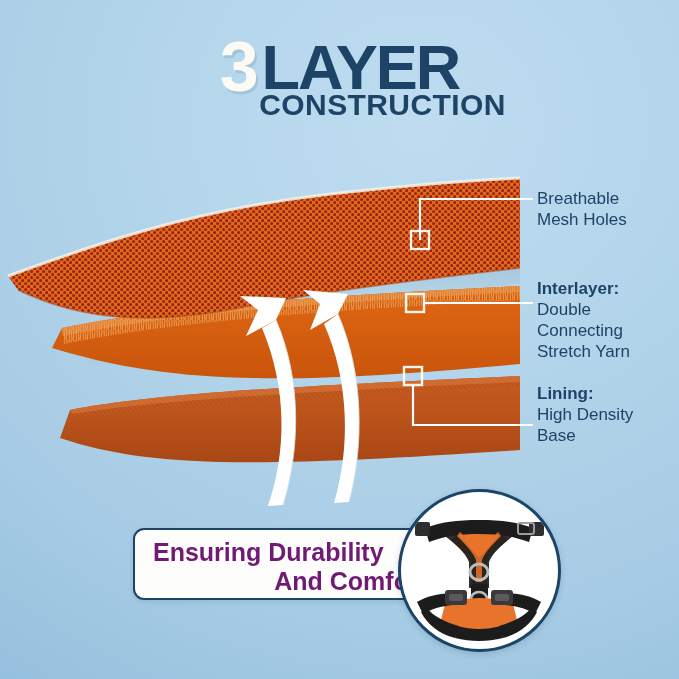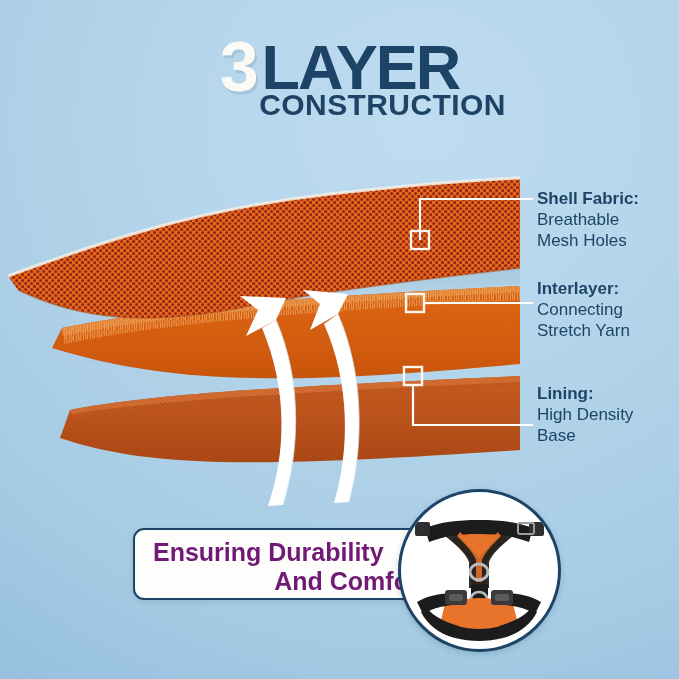--- a/index.html
+++ b/index.html
@@ -240,27 +240,27 @@
     <rect x="411" y="231" width="18" height="18" fill="none" stroke="#fdf6ec" stroke-width="2.4"></rect>
 
     <polyline points="424,303 533,303" fill="none" stroke="#ffffff" stroke-width="2.2"></polyline>
     <rect x="406" y="294" width="18" height="18" fill="none" stroke="#fdf6ec" stroke-width="2.4"></rect>
 
     <polyline points="413,385 413,425 533,425" fill="none" stroke="#ffffff" stroke-width="2.2"></polyline>
     <rect x="404" y="367" width="18" height="18" fill="none" stroke="#fdf6ec" stroke-width="2.4"></rect>
   </svg>
 
   <div class="callout-text c1">
-    <span class="ct-head">Shell Fabric:</span>
     <span class="ct-line">Breathable</span>
     <span class="ct-line">Mesh Holes</span>
   </div>
 
   <div class="callout-text c2">
     <span class="ct-head">Interlayer:</span>
+    <span class="ct-line">Double</span>
     <span class="ct-line">Connecting</span>
     <span class="ct-line">Stretch Yarn</span>
   </div>
 
   <div class="callout-text c3">
     <span class="ct-head">Lining:</span>
     <span class="ct-line">High Density</span>
     <span class="ct-line">Base</span>
   </div>
 

